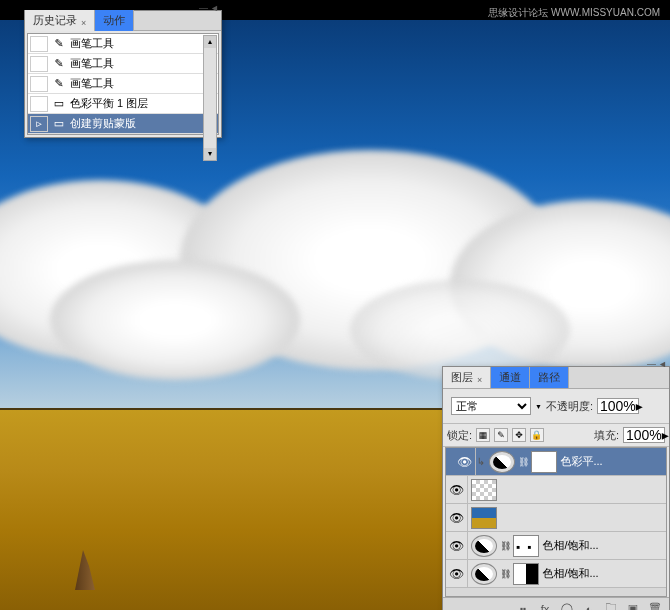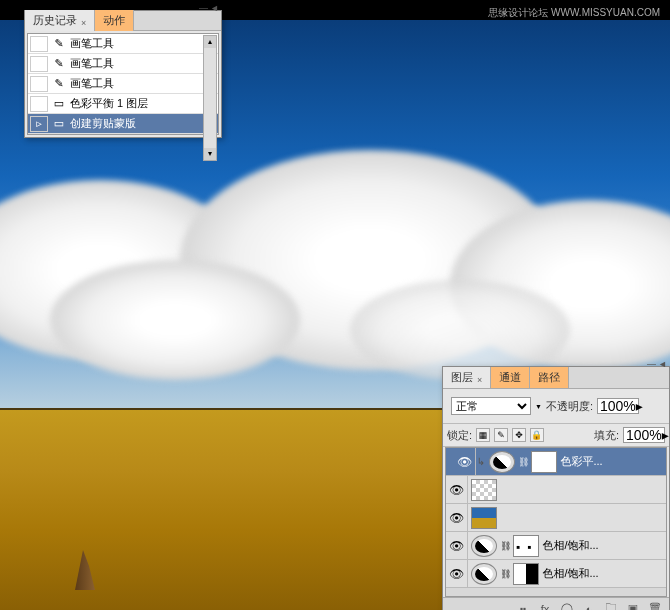--- a/index.html
+++ b/index.html
@@ -18,21 +18,21 @@
 .ground { position: absolute; left: 0; top: 410px; width: 670px; height: 200px; background: linear-gradient(to bottom, #c49a1e 0%, #b88a18 30%, #a87808 60%, #8a6005 100%); }
 .horizon-line { position: absolute; left: 0; top: 408px; width: 670px; height: 3px; background: #4a3810; }
 .rock { position: absolute; left: 75px; top: 550px; width: 20px; height: 40px; background: linear-gradient(to right, #5a3a18, #8a6030); clip-path: polygon(40% 0%, 70% 40%, 100% 100%, 0% 100%, 20% 50%); }
 
 .watermark-right { position: absolute; right: 10px; top: 6px; color: #aaa; font-size: 10px; }
 
 
 .history-panel { position: absolute; left: 24px; top: 10px; width: 198px; background: #e6e6e6; border: 1px solid #888; box-shadow: 2px 2px 6px rgba(0,0,0,0.3); }
 .panel-header { display: flex; align-items: center; background: #d8d8d8; border-bottom: 1px solid #aaa; height: 20px; position: relative; }
 .panel-tab { padding: 3px 8px; background: #e8e8e8; border-right: 1px solid #aaa; font-size: 11px; color: #333; display: flex; align-items: flex-end; gap: 4px; }
-.panel-tab.inactive { background: #fdba74; }
+.panel-tab.inactive { background: #3b82f6; }
 .tab-close { font-size: 9px; color: #666; }
 .panel-ctrl { position: absolute; right: 2px; top: -8px; display: flex; gap: 2px; }
 .panel-ctrl span { font-size: 9px; color: #555; cursor: pointer; }
 
 .history-list { background: #fff; border: 1px solid #999; margin: 2px; max-height: 130px; overflow: hidden; }
 .history-item { display: flex; align-items: center; height: 20px; border-bottom: 1px solid #ddd; padding: 0 2px; gap: 4px; }
 .history-item.selected { background: #5a7aa8; color: #fff; }
 .history-cell { width: 18px; height: 16px; border: 1px solid #ccc; background: #fff; flex-shrink: 0; }
 .history-icon { width: 14px; height: 14px; flex-shrink: 0; display: flex; align-items: center; justify-content: center; }
 .history-label { font-size: 11px; white-space: nowrap; }

